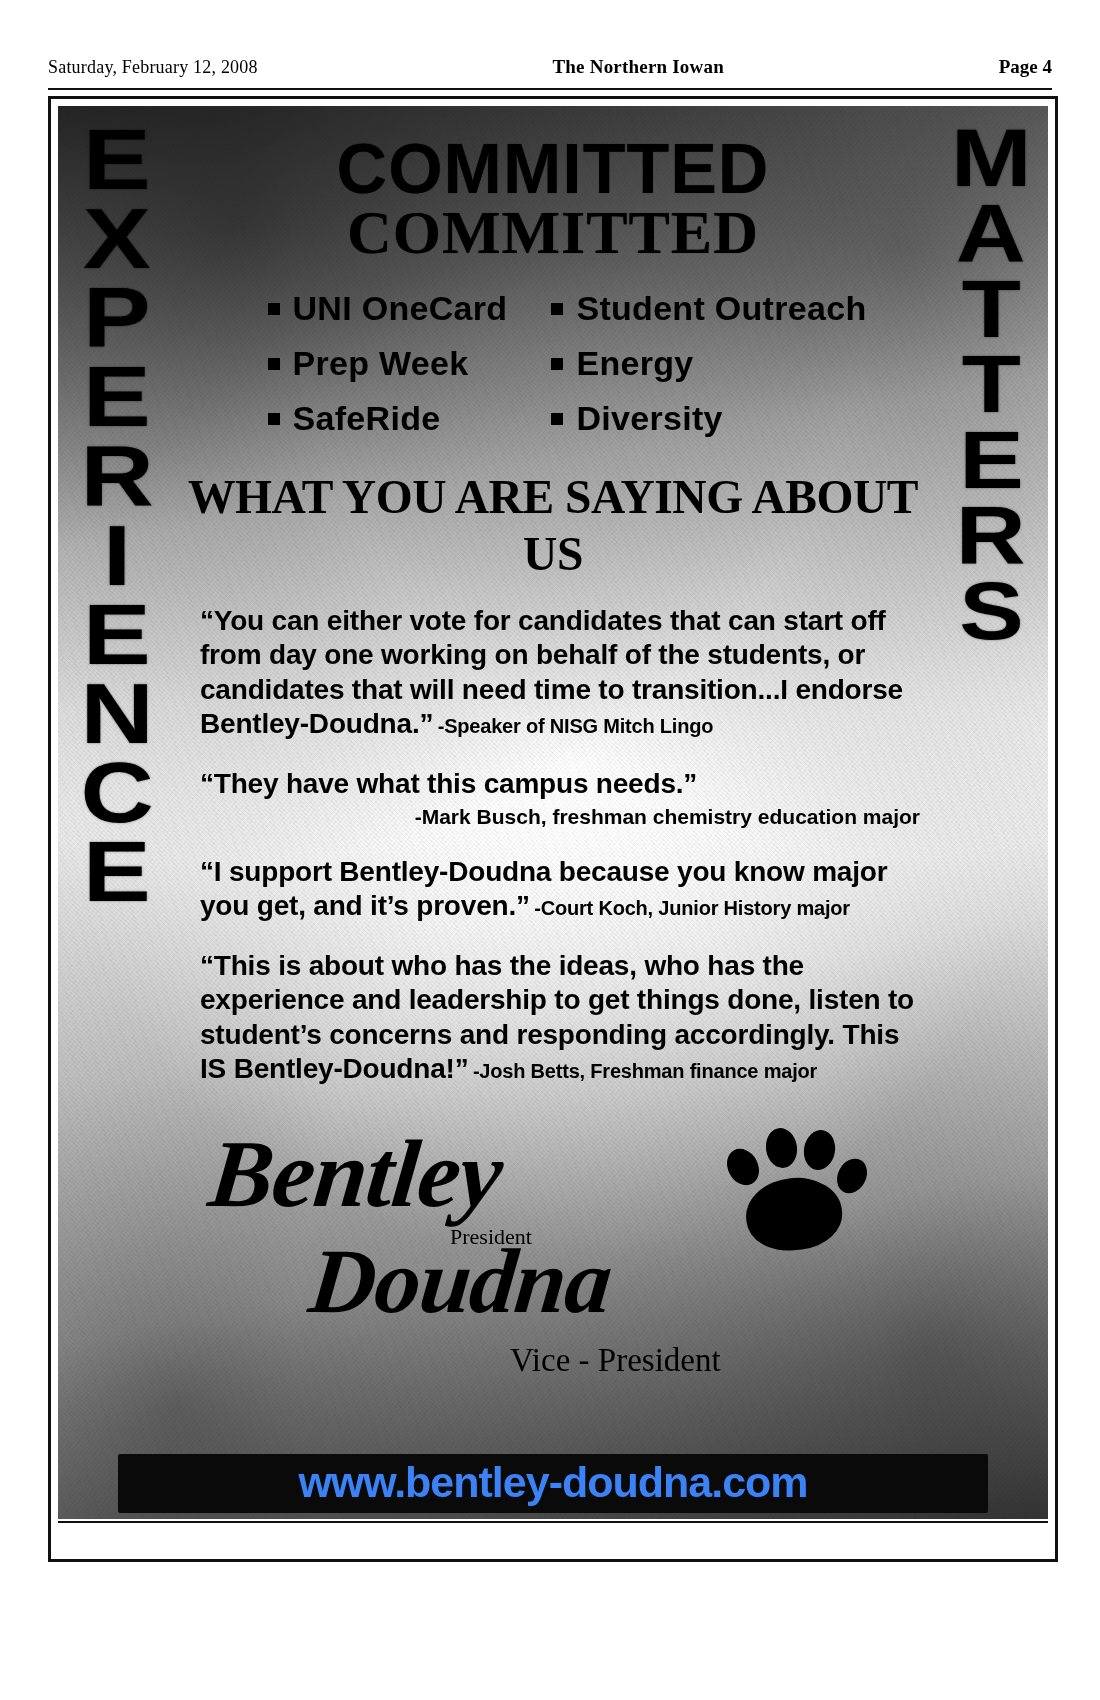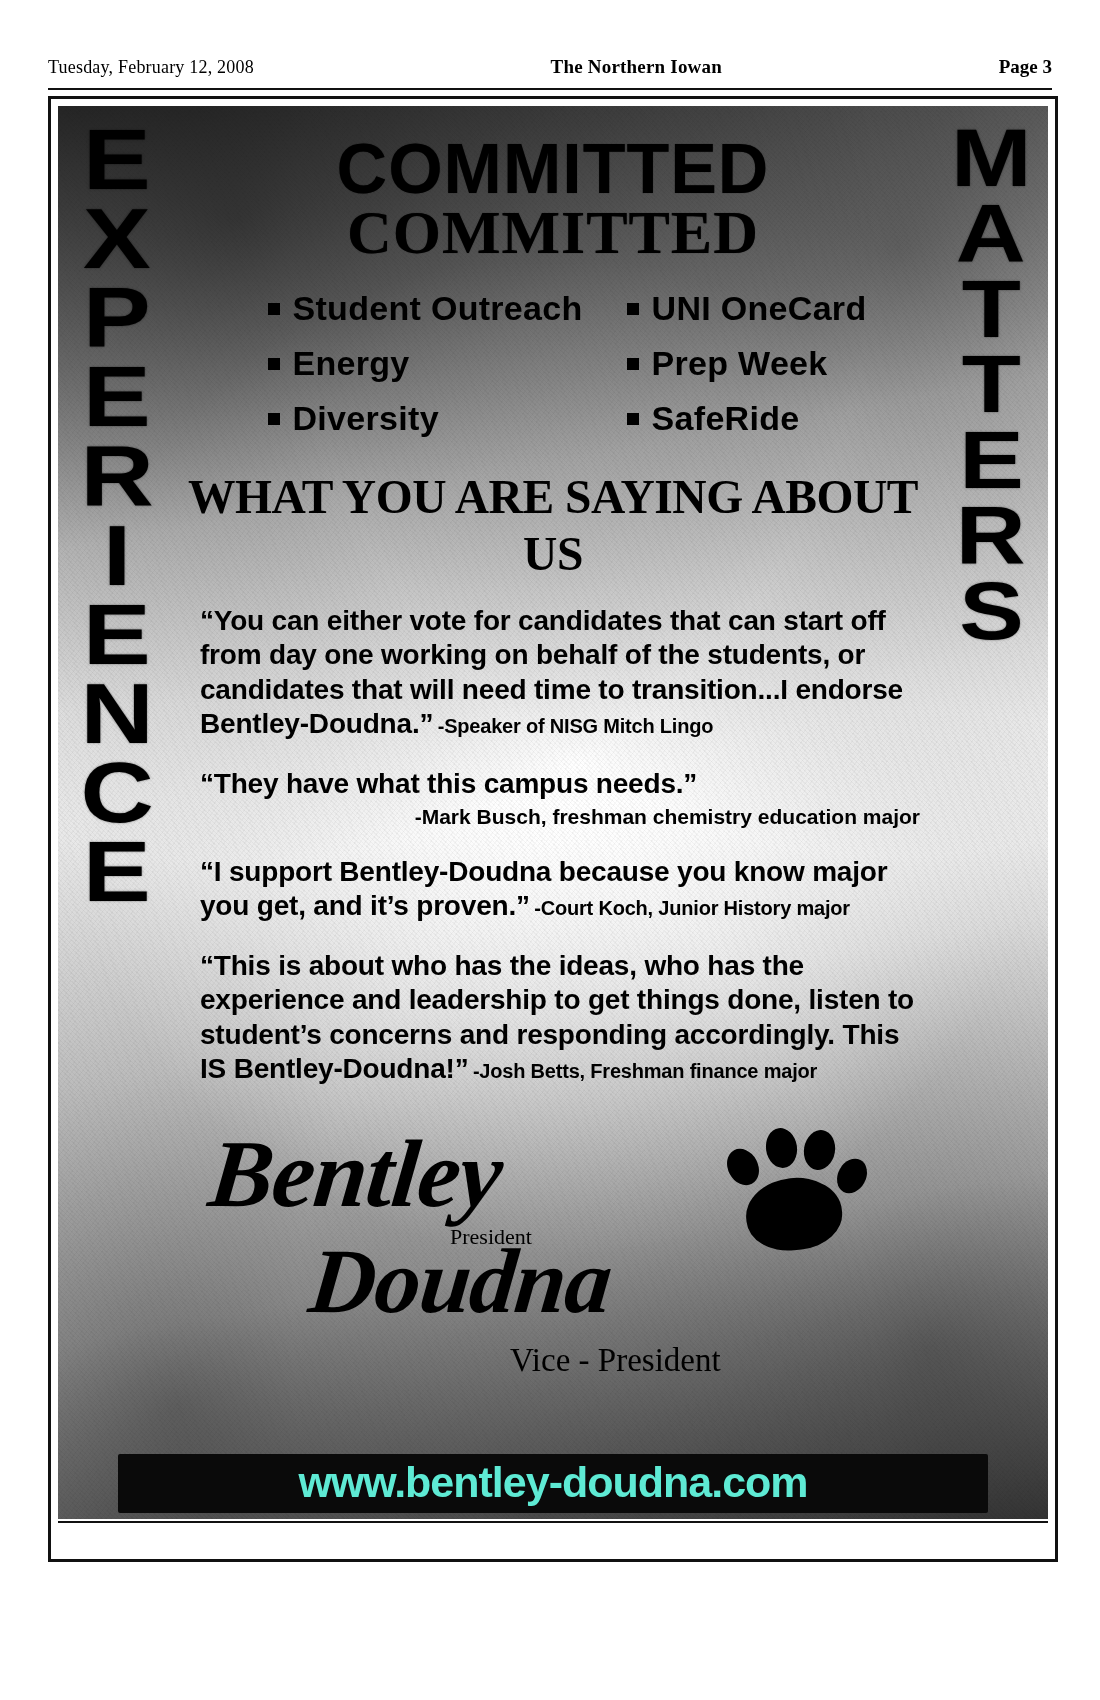--- a/index.html
+++ b/index.html
@@ -272,44 +272,44 @@
   .website {
     position: absolute;
     left: 60px;
     right: 60px;
     bottom: 6px;
     text-align: center;
     font-family: "Liberation Sans", sans-serif;
     font-weight: bold;
     font-size: 43px;
     letter-spacing: -1px;
-    color: #5eead4;
+    color: #3b82f6;
     background: #0a0a0a;
     padding: 4px 0 6px;
     border-radius: 2px;
     z-index: 4;
   }
 
   .ad-bottom-strip {
     position: absolute;
     left: 7px;
     right: 7px;
     bottom: 6px;
     height: 30px;
     background: #fff;
     border-top: 2px solid #111;
   }
 </style>
 </head>
 <body>
 
 <div class="page-header">
-  <div class="hdr-date">Tuesday, February 12, 2008</div>
+  <div class="hdr-date">Saturday, February 12, 2008</div>
   <div class="hdr-title">The Northern Iowan</div>
-  <div class="hdr-page">Page 3</div>
+  <div class="hdr-page">Page 4</div>
 </div>
 <div class="hdr-rule"></div>
 
 <div class="ad-frame">
   <div class="ad-inner">
     <div class="grain"></div>
 
     <div class="side-word side-left" id="side-left">
         <div class="ch">E</div>
         <div class="ch">X</div>
@@ -334,43 +334,43 @@
 
     <div class="center">
 
       <div class="committed">COMMITTED</div>
       <div class="platform">COMMITTED</div>
 
       <div class="planks">
         <div class="plank-col">
           <div class="plank">
             <span class="bullet-sq"></span>
+            <span>UNI OneCard</span>
+          </div>
+          <div class="plank">
+            <span class="bullet-sq"></span>
+            <span>Prep Week</span>
+          </div>
+          <div class="plank">
+            <span class="bullet-sq"></span>
+            <span>SafeRide</span>
+          </div>
+        </div>
+        <div class="plank-col">
+          <div class="plank">
+            <span class="bullet-sq"></span>
             <span>Student Outreach</span>
           </div>
           <div class="plank">
             <span class="bullet-sq"></span>
             <span>Energy</span>
           </div>
           <div class="plank">
             <span class="bullet-sq"></span>
             <span>Diversity</span>
-          </div>
-        </div>
-        <div class="plank-col">
-          <div class="plank">
-            <span class="bullet-sq"></span>
-            <span>UNI OneCard</span>
-          </div>
-          <div class="plank">
-            <span class="bullet-sq"></span>
-            <span>Prep Week</span>
-          </div>
-          <div class="plank">
-            <span class="bullet-sq"></span>
-            <span>SafeRide</span>
           </div>
         </div>
       </div>
 
       <div class="saying">WHAT YOU ARE SAYING ABOUT US</div>
 
       <div class="quotes">
 
         <div class="quote-block">
           <span class="q-text">“You can either vote for candidates that can start off from day one working on behalf of the students, or candidates that will need time to transition...I endorse Bentley-Doudna.”</span>

